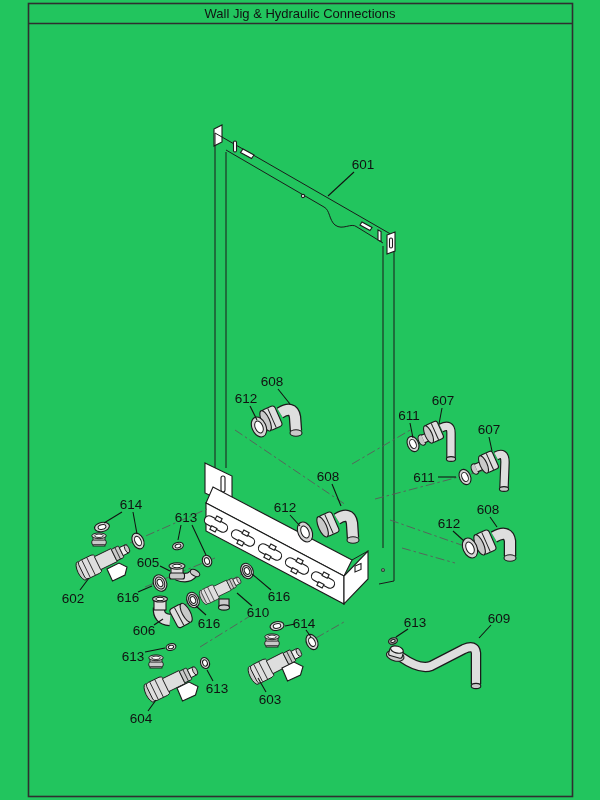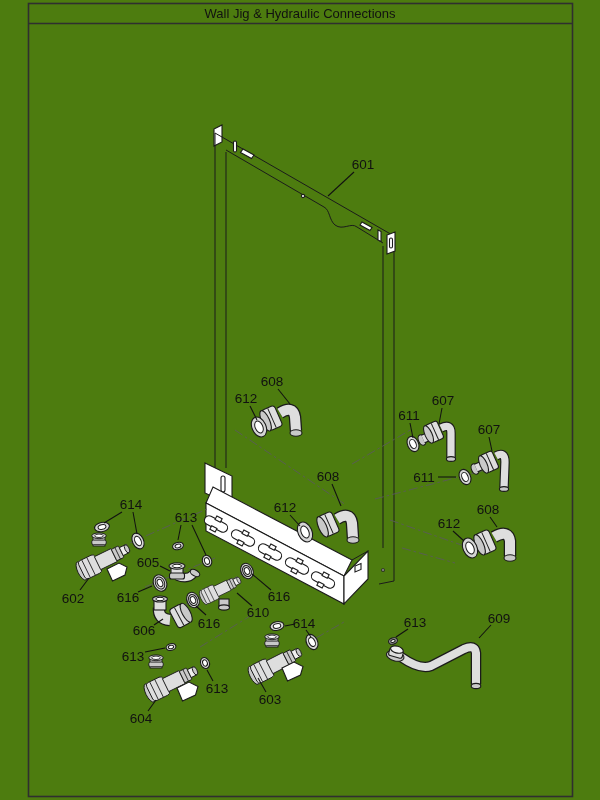--- a/index.html
+++ b/index.html
@@ -1,16 +1,16 @@
 <!DOCTYPE html>
 <html><head>
 <meta charset="utf-8">
 <style>
   html,body{margin:0;padding:0;background:#ffffff;}
-  #page{position:relative;width:600px;height:800px;background:#4d7c0f;font-family:"Liberation Sans",sans-serif;overflow:hidden;}
+  #page{position:relative;width:600px;height:800px;background:#22c55e;font-family:"Liberation Sans",sans-serif;overflow:hidden;}
   svg{display:block;}
   .fw{fill:#ffffff;stroke:#1b1b1b;stroke-width:1.1;}
   .f1{fill:#dedede;stroke:#1b1b1b;stroke-width:1.1;}
   .f2{fill:#c9c9c9;stroke:#1b1b1b;stroke-width:1.1;}
   .f3{fill:#efefef;stroke:#1b1b1b;stroke-width:1.1;}
   .wo{fill:#d5d5d5;stroke:#1b1b1b;stroke-width:1.1;}
   .wi{fill:#ffffff;stroke:#1b1b1b;stroke-width:1;}
   .wd{fill:#8a8a8a;stroke:#1b1b1b;stroke-width:1;}
   .ln{stroke:#1b1b1b;stroke-width:1;fill:none;}
   .tbo{stroke:#1b1b1b;stroke-width:12.5;fill:none;stroke-linejoin:round;}

